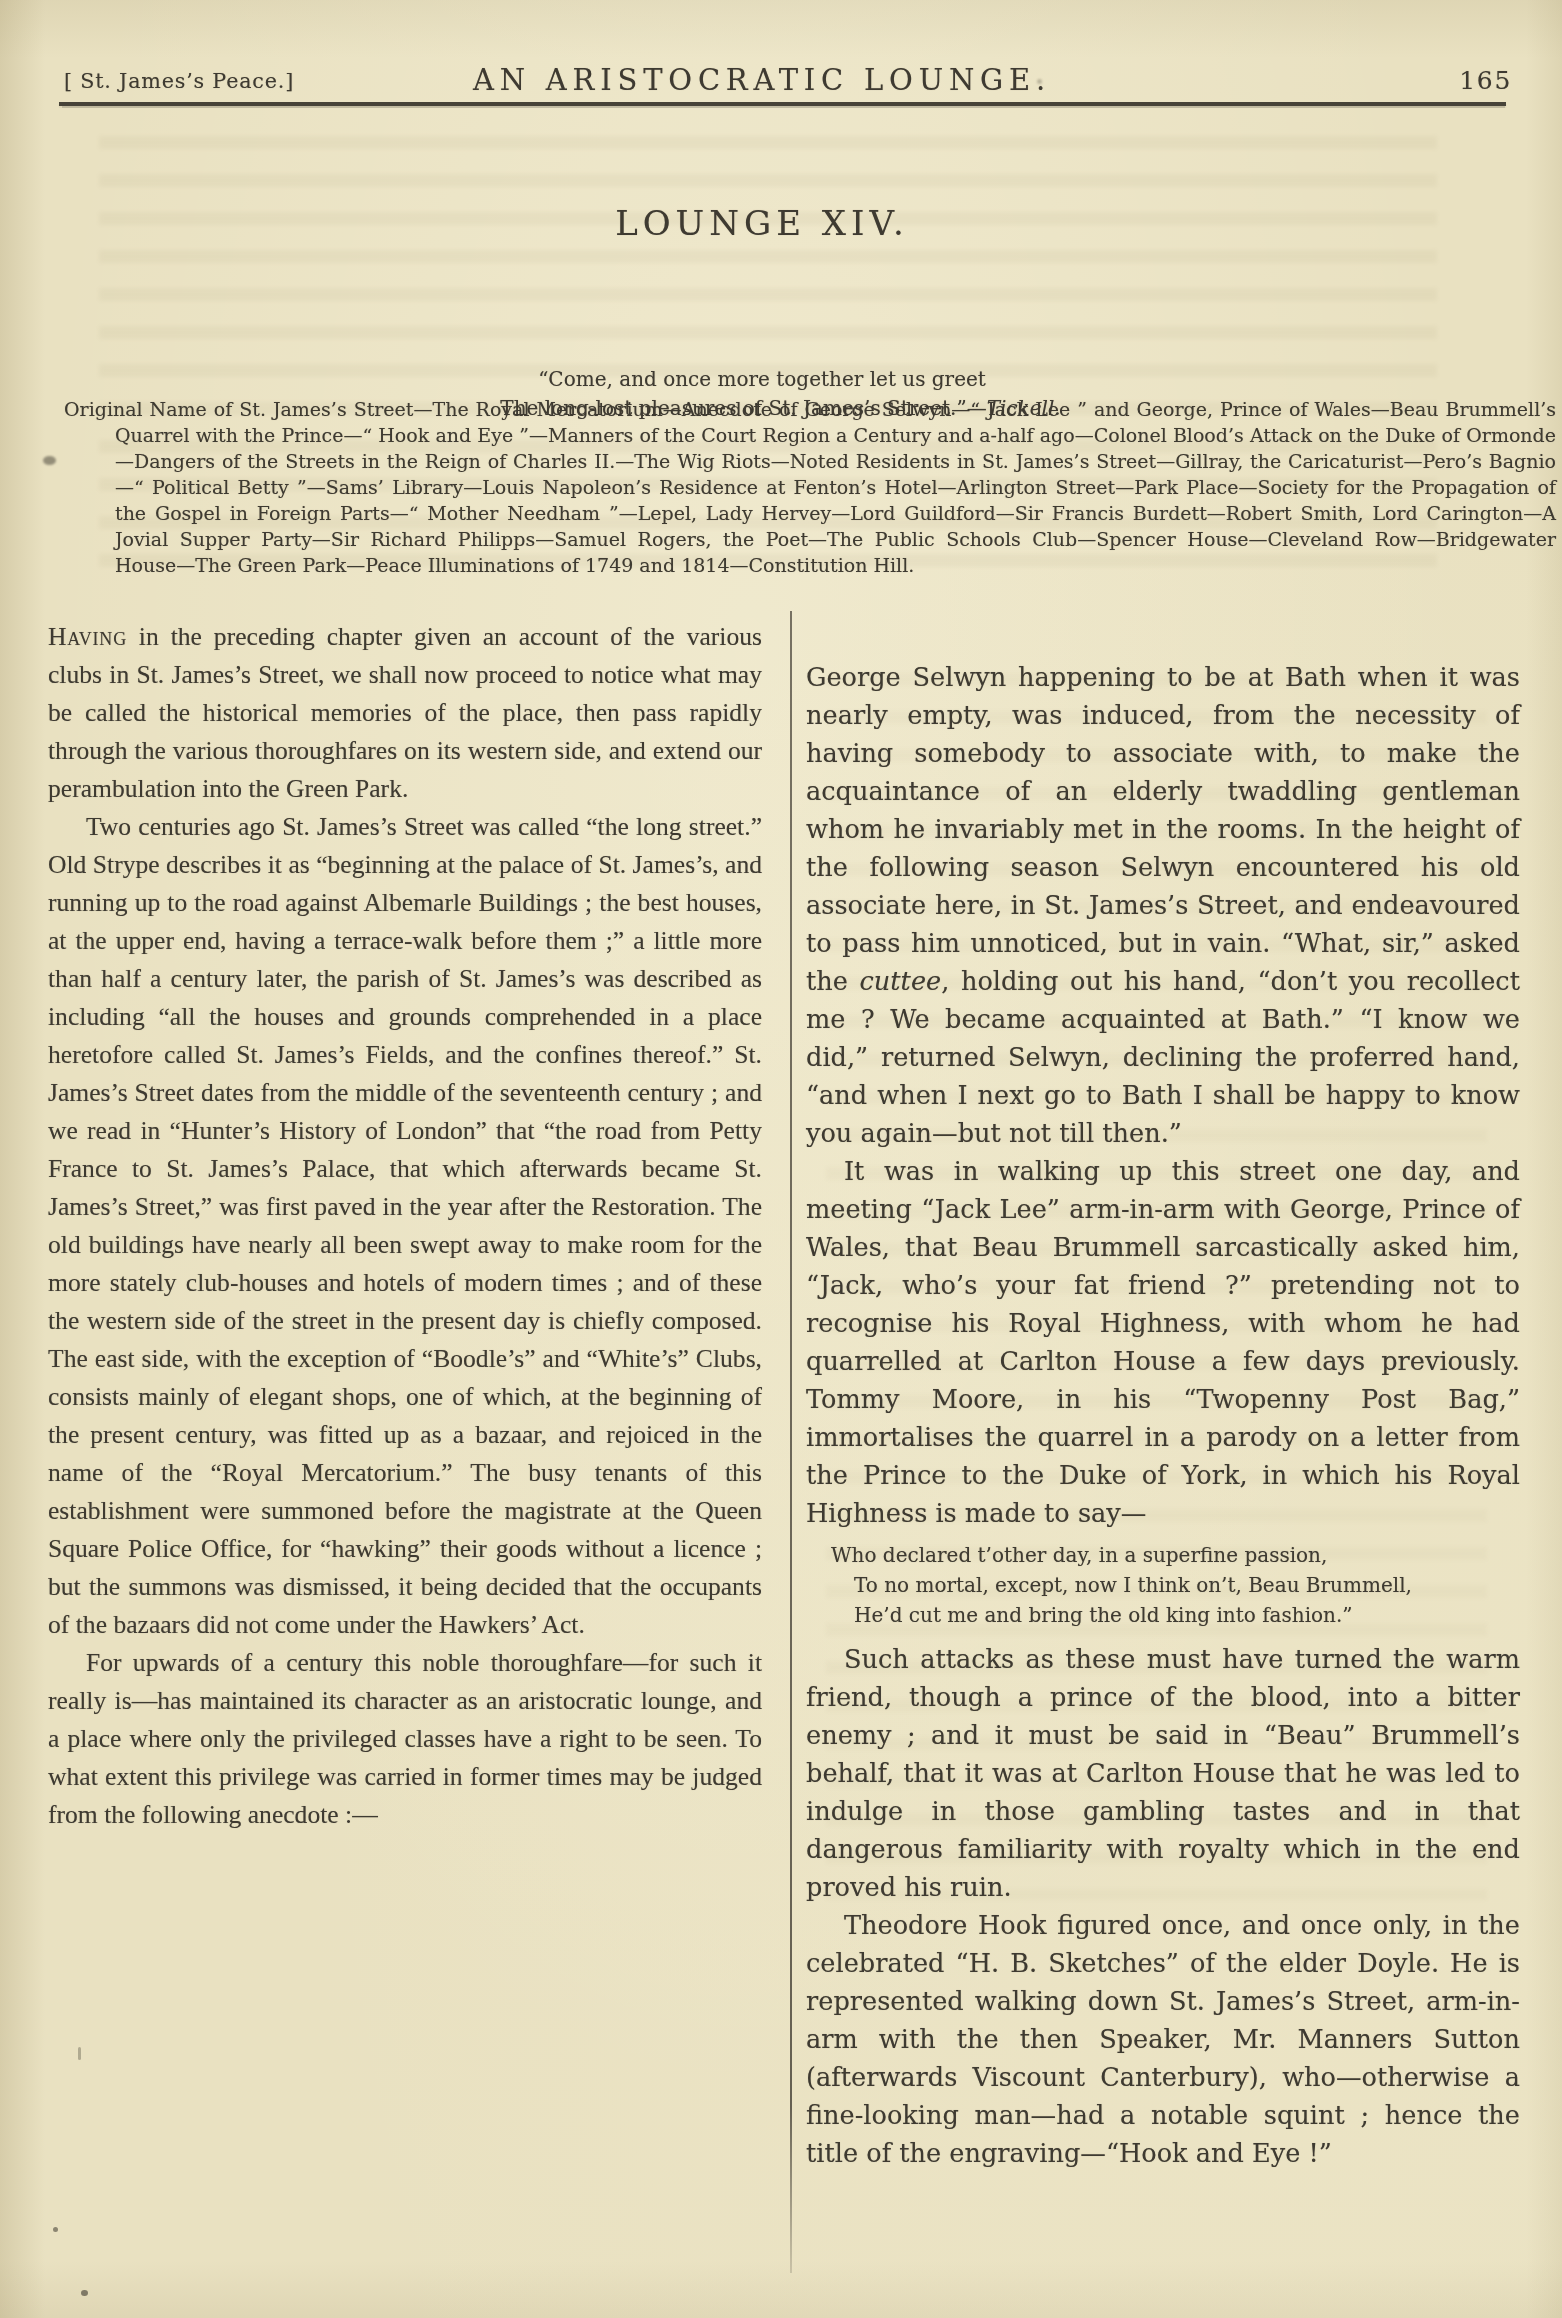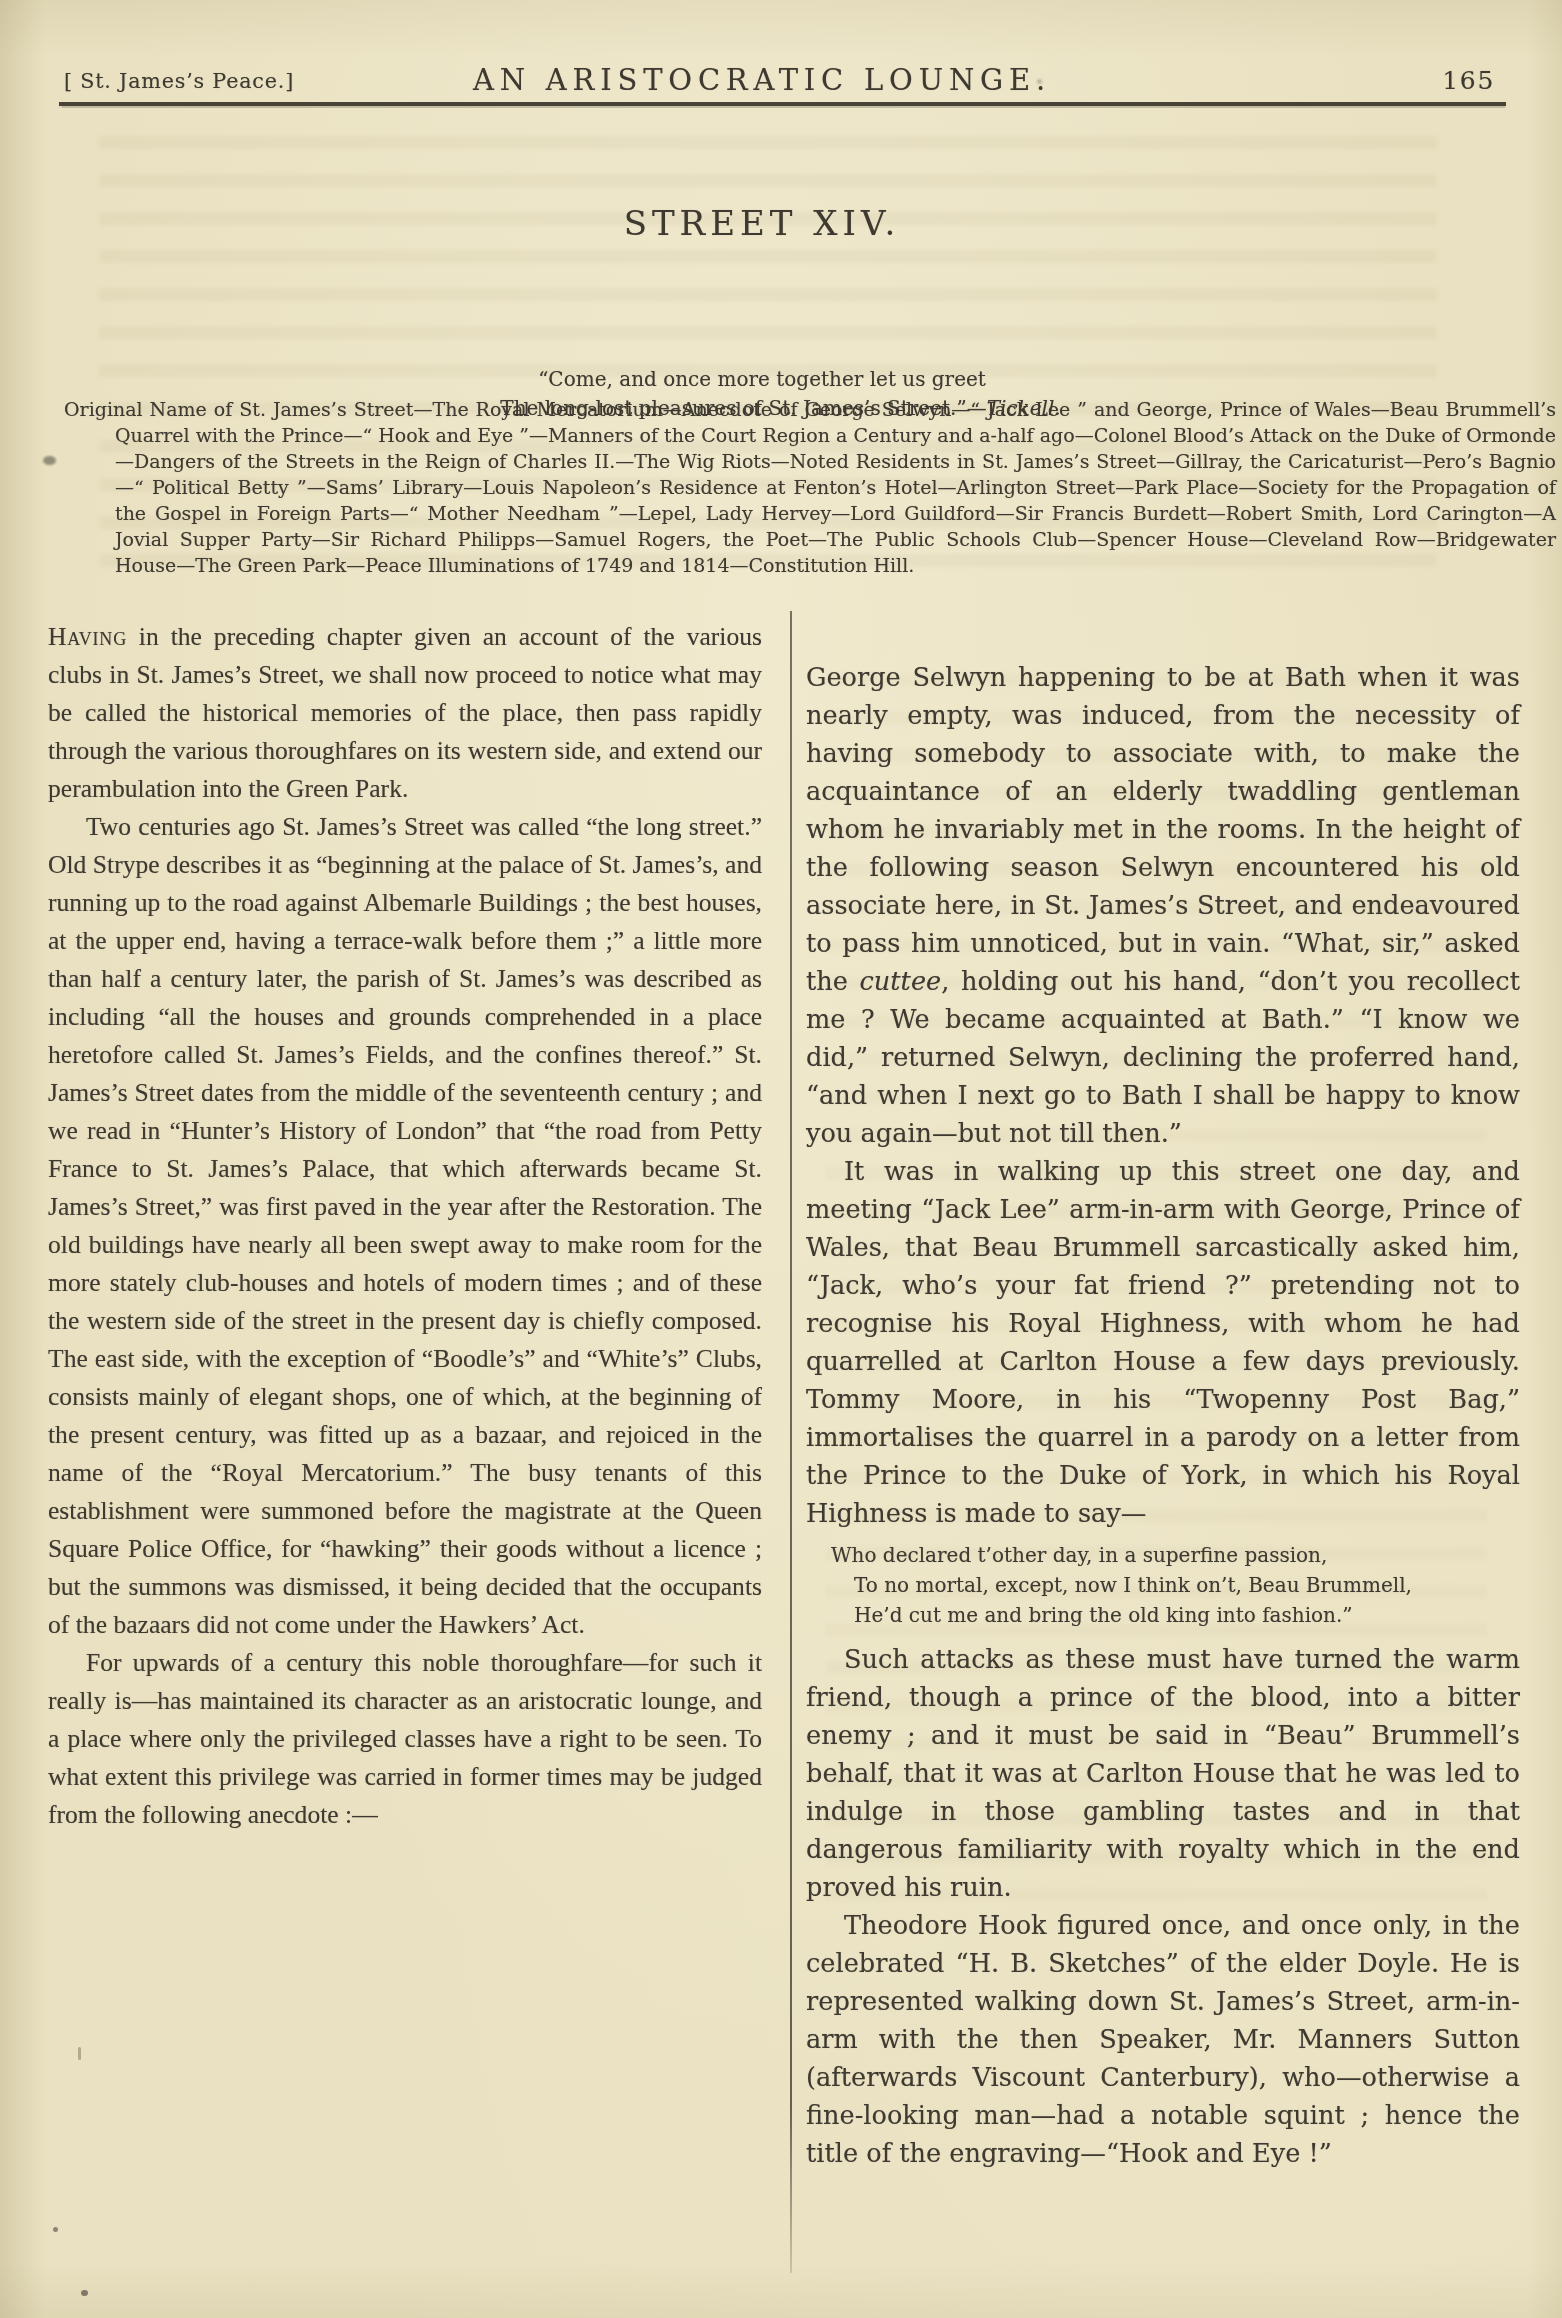--- a/index.html
+++ b/index.html
@@ -17,21 +17,21 @@
       linear-gradient(0deg, rgba(148,132,86,0.12), rgba(148,132,86,0) 58px);
     color:#3e3a31;
   }
 
   .ink { text-shadow:0 0 0.8px rgba(62,57,46,0.38); }
 
   
   .header-left  { position:absolute; left:64px;  top:69px;  font-size:20.7px; letter-spacing:0.8px; }
   .header-center{ position:absolute; left:0; top:63px; width:1524px; text-align:center;
                   font-size:29px; letter-spacing:5.8px; }
-  .header-right { position:absolute; right:68px; top:66px;  font-size:25px; letter-spacing:1.7px;text-align:right; }
+  .header-right { position:absolute; right:51px; top:66px;  font-size:25px; letter-spacing:1.7px;text-align:right; }
   .header-rule  { position:absolute; left:59px; top:102px; width:1447px; height:2.5px;
                   background:#474338; border-bottom:0.8px solid rgba(71,67,56,0.55);
                   box-shadow:0 1.7px 0.8px rgba(71,67,56,0.25); filter:blur(0.2px); }
 
   
   .chapter-title    { position:absolute; left:0; top:203px; width:1524px; text-align:center;
                       font-size:34px; letter-spacing:5px; }
   .chapter-subtitle { position:absolute; left:0; top:276px; width:1524px; text-align:center;
                       font-size:25.6px; letter-spacing:3.3px; }
 
@@ -88,21 +88,21 @@
   <div class="speck speck-b"></div>
   <div class="speck speck-c"></div>
   <div class="speck speck-d"></div>
   <div class="speck speck-e"></div>
 
   <div class="header-left ink">[ St. James’s Peace.]</div>
   <div class="header-center ink">AN ARISTOCRATIC LOUNGE.</div>
   <div class="header-right ink">165</div>
   <div class="header-rule"></div>
 
-  <div class="chapter-title ink">STREET XIV.</div>
+  <div class="chapter-title ink">LOUNGE XIV.</div>
 
   <div class="epigraph ink">
     <div class="l1">“Come, and once more together let us greet</div>
     <div class="l2"><span>The long-lost pleasures of St. James’s Street.”—</span><span class="it">Tickell.</span></div>
   </div>
 
   <div class="argument ink">Original Name of St. James’s Street—The Royal Mercatorium—Anecdote of George Selwyn—“ Jack Lee ” and George, Prince of Wales—Beau Brummell’s Quarrel with the Prince—“ Hook and Eye ”—Manners of the Court Region a Century and a-half ago—Colonel Blood’s Attack on the Duke of Ormonde—Dangers of the Streets in the Reign of Charles II.—The Wig Riots—Noted Residents in St. James’s Street—Gillray, the Caricaturist—Pero’s Bagnio—“ Political Betty ”—Sams’ Library—Louis Napoleon’s Residence at Fenton’s Hotel—Arlington Street—Park Place—Society for the Propagation of the Gospel in Foreign Parts—“ Mother Needham ”—Lepel, Lady Hervey—Lord Guildford—Sir Francis Burdett—Robert Smith, Lord Carington—A Jovial Supper Party—Sir Richard Philipps—Samuel Rogers, the Poet—The Public Schools Club—Spencer House—Cleveland Row—Bridgewater House—The Green Park—Peace Illuminations of 1749 and 1814—Constitution Hill.</div>
 
   <div class="divider"></div>
 

